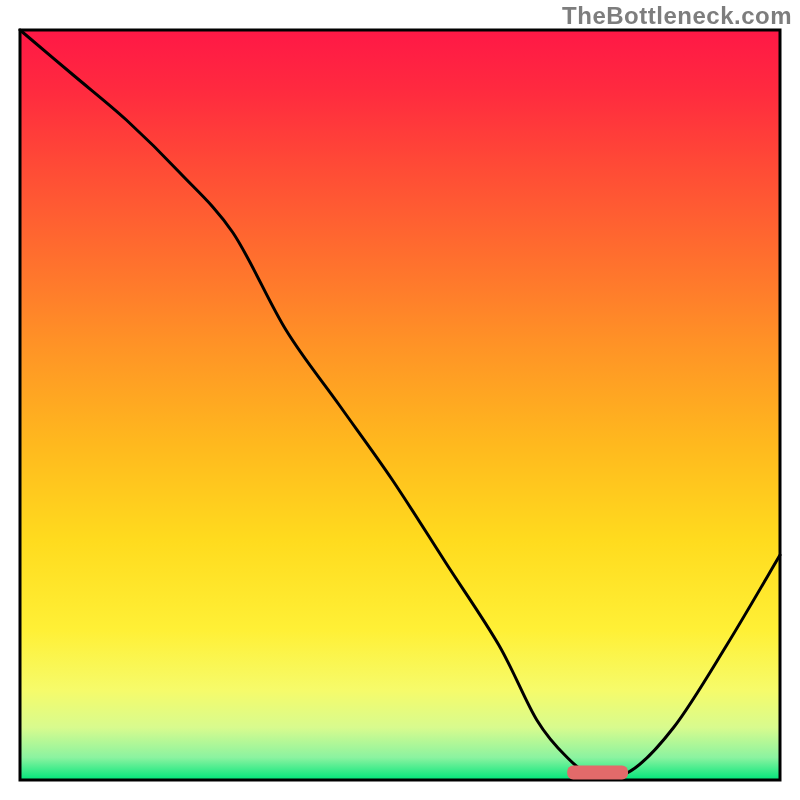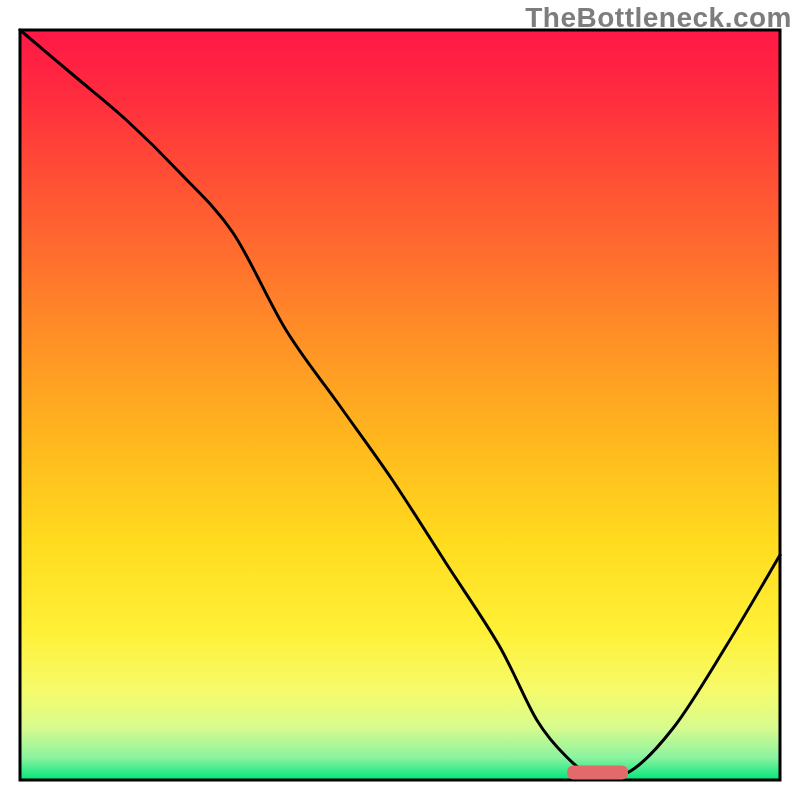--- a/index.html
+++ b/index.html
@@ -13,21 +13,21 @@
   }
   .stage {
     position: relative;
     width: 800px;
     height: 800px;
   }
   .watermark {
     position: absolute;
     top: 2px;
     right: 8px;
-    font-size: 28px;
+    font-size: 24px;
     font-weight: 600;
     color: #7d7d7d;
     letter-spacing: 0.5px;
     z-index: 5;
     user-select: none;
   }
   svg.plot {
     position: absolute;
     left: 0;
     top: 0;

